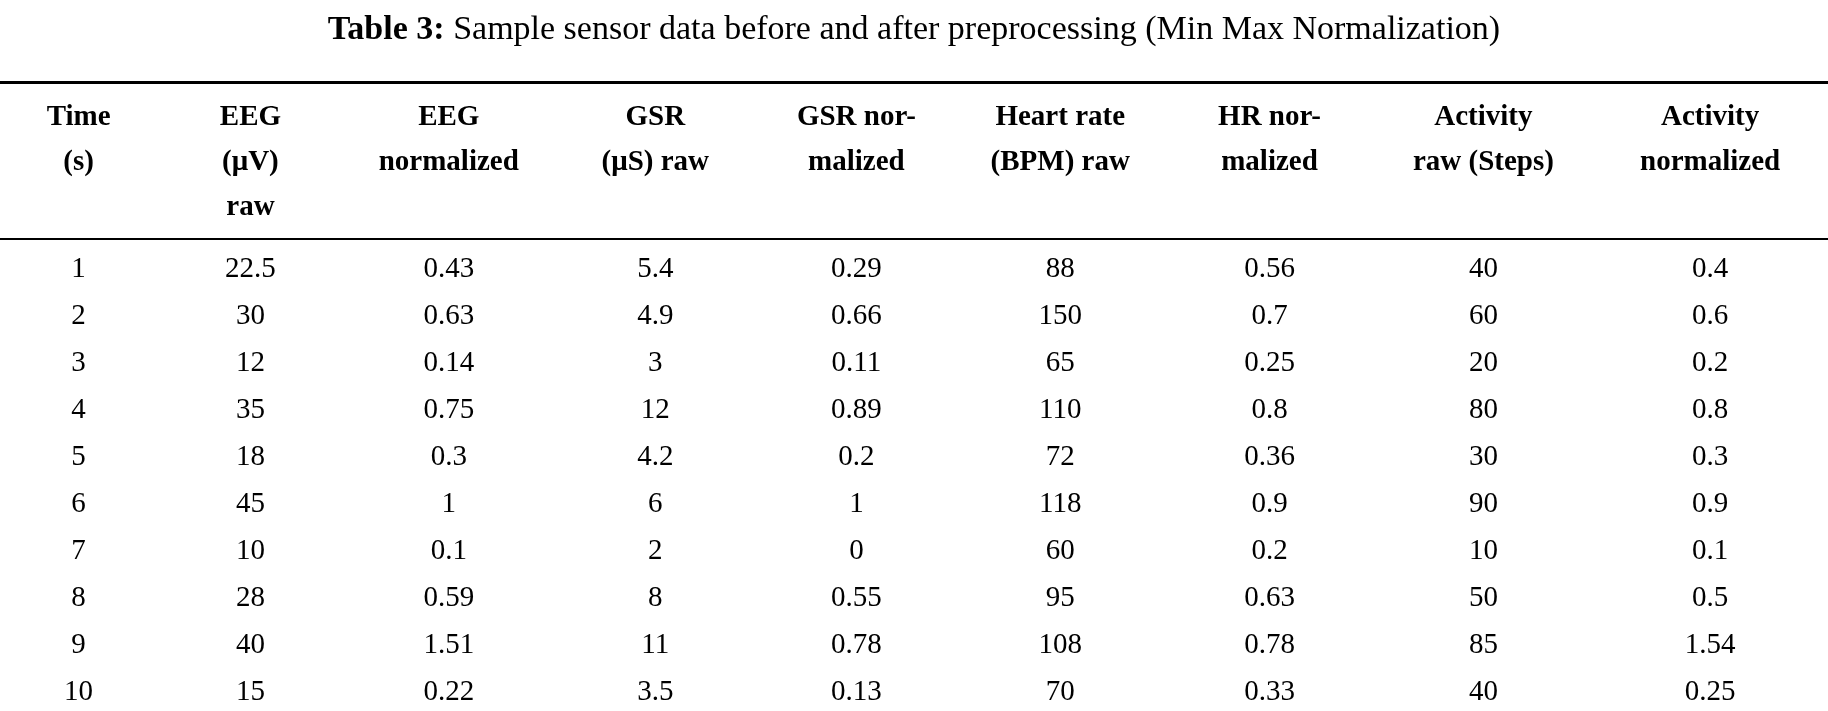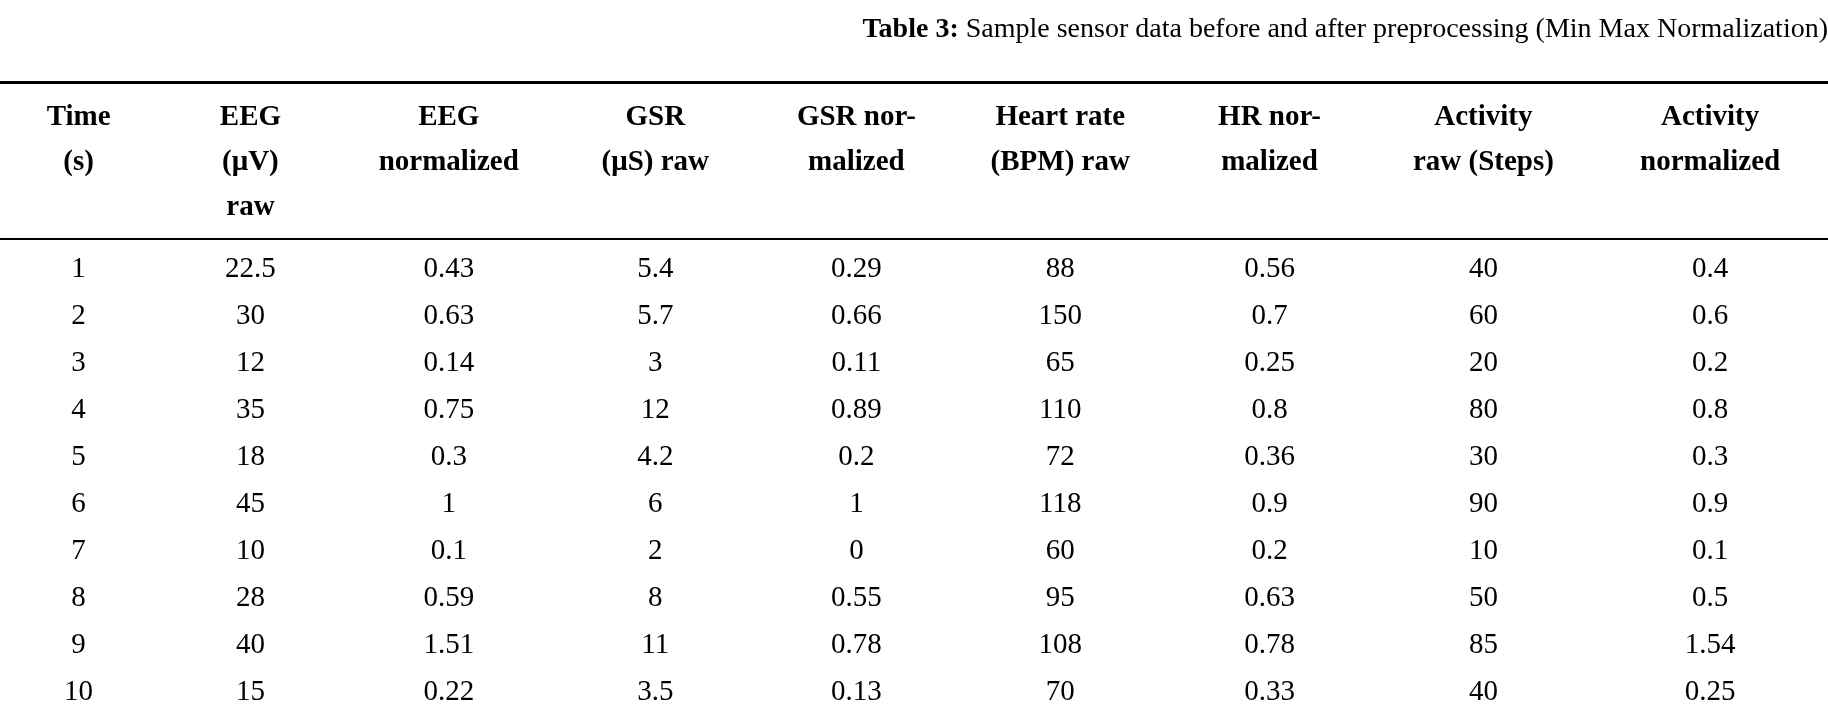--- a/index.html
+++ b/index.html
@@ -10,22 +10,22 @@
   .page {
     position: relative;
     width: 1828px;
     height: 711px;
     background: #ffffff;
     color: #000000;
     font-family: "Liberation Serif", "DejaVu Serif", serif;
     overflow: hidden;
   }
   .caption {
-    text-align: right;
-    font-size: 28px;
+    text-align: center;
+    font-size: 34px;
     line-height: 44px;
     padding-top: 6px;
     white-space: nowrap;
   }
   .caption .cap-label {
     font-weight: 700;
   }
   table.data {
     width: 1828px;
     border-collapse: collapse;
@@ -129,21 +129,21 @@
           <td>0.29</td>
           <td>88</td>
           <td>0.56</td>
           <td>40</td>
           <td>0.4</td>
         </tr>
         <tr>
           <td>2</td>
           <td>30</td>
           <td>0.63</td>
-          <td>5.7</td>
+          <td>4.9</td>
           <td>0.66</td>
           <td>150</td>
           <td>0.7</td>
           <td>60</td>
           <td>0.6</td>
         </tr>
         <tr>
           <td>3</td>
           <td>12</td>
           <td>0.14</td>

